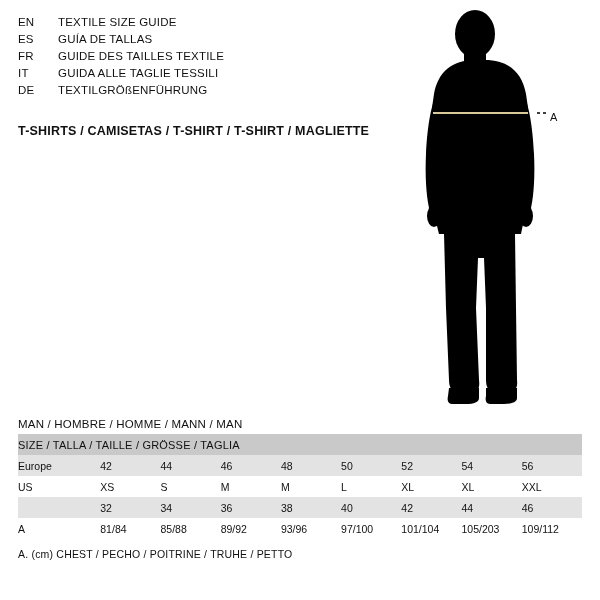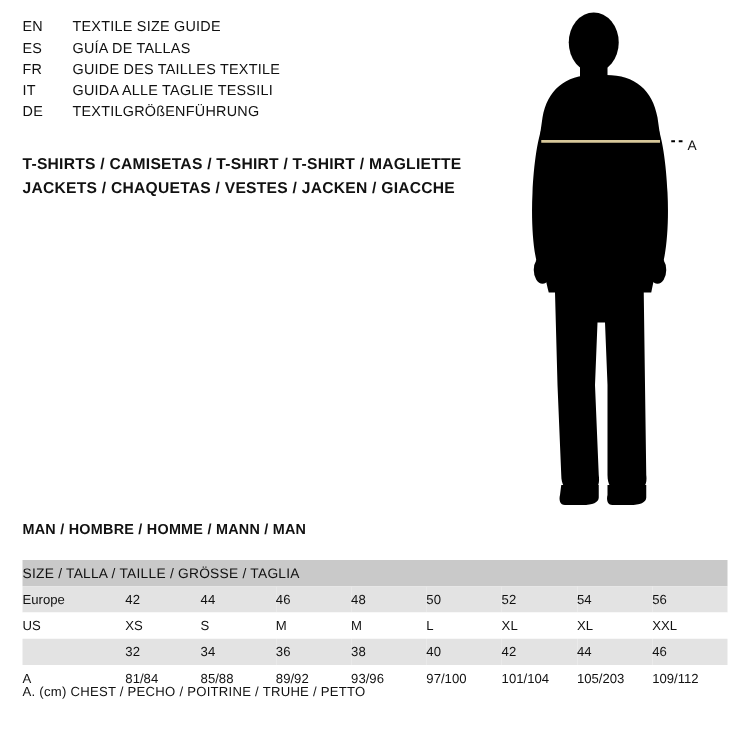--- a/index.html
+++ b/index.html
@@ -84,23 +84,23 @@
 
   
   .table-block {
     position: absolute;
     left: 18px;
     top: 418px;
     width: 564px;
   }
   .man-title {
     font-size: 11.5px;
-    font-weight: bold;
-    letter-spacing: 0.2px;
-    margin-bottom: 18px;
+    font-weight: normal;
+    letter-spacing: 0.2px;
+    margin-bottom: 4px;
     color: #111;
     white-space: nowrap;
   }
   table.size-table {
     border-collapse: collapse;
     width: 564px;
     font-size: 10.5px;
     color: #111;
   }
   table.size-table td {
@@ -161,21 +161,20 @@
       <span class="lang-text">GUIDA ALLE TAGLIE TESSILI</span>
     </div>
     <div class="lang-row">
       <span class="lang-code">DE</span>
       <span class="lang-text">TEXTILGRÖßENFÜHRUNG</span>
     </div>
   </div>
 
   <div class="cat-block">
     <div class="cat-line">T-SHIRTS / CAMISETAS / T-SHIRT / T-SHIRT / MAGLIETTE</div>
-    <div class="cat-line">JACKETS / CHAQUETAS / VESTES / JACKEN / GIACCHE</div>
   </div>
 
   <div class="figure-wrap">
     <svg width="200" height="400" viewBox="0 0 200 400" xmlns="http://www.w3.org/2000/svg">
       <g fill="#000000">
 
         <ellipse cx="75" cy="26" rx="20" ry="24"></ellipse>
 
         <rect x="64" y="44" width="22" height="14"></rect>
 

